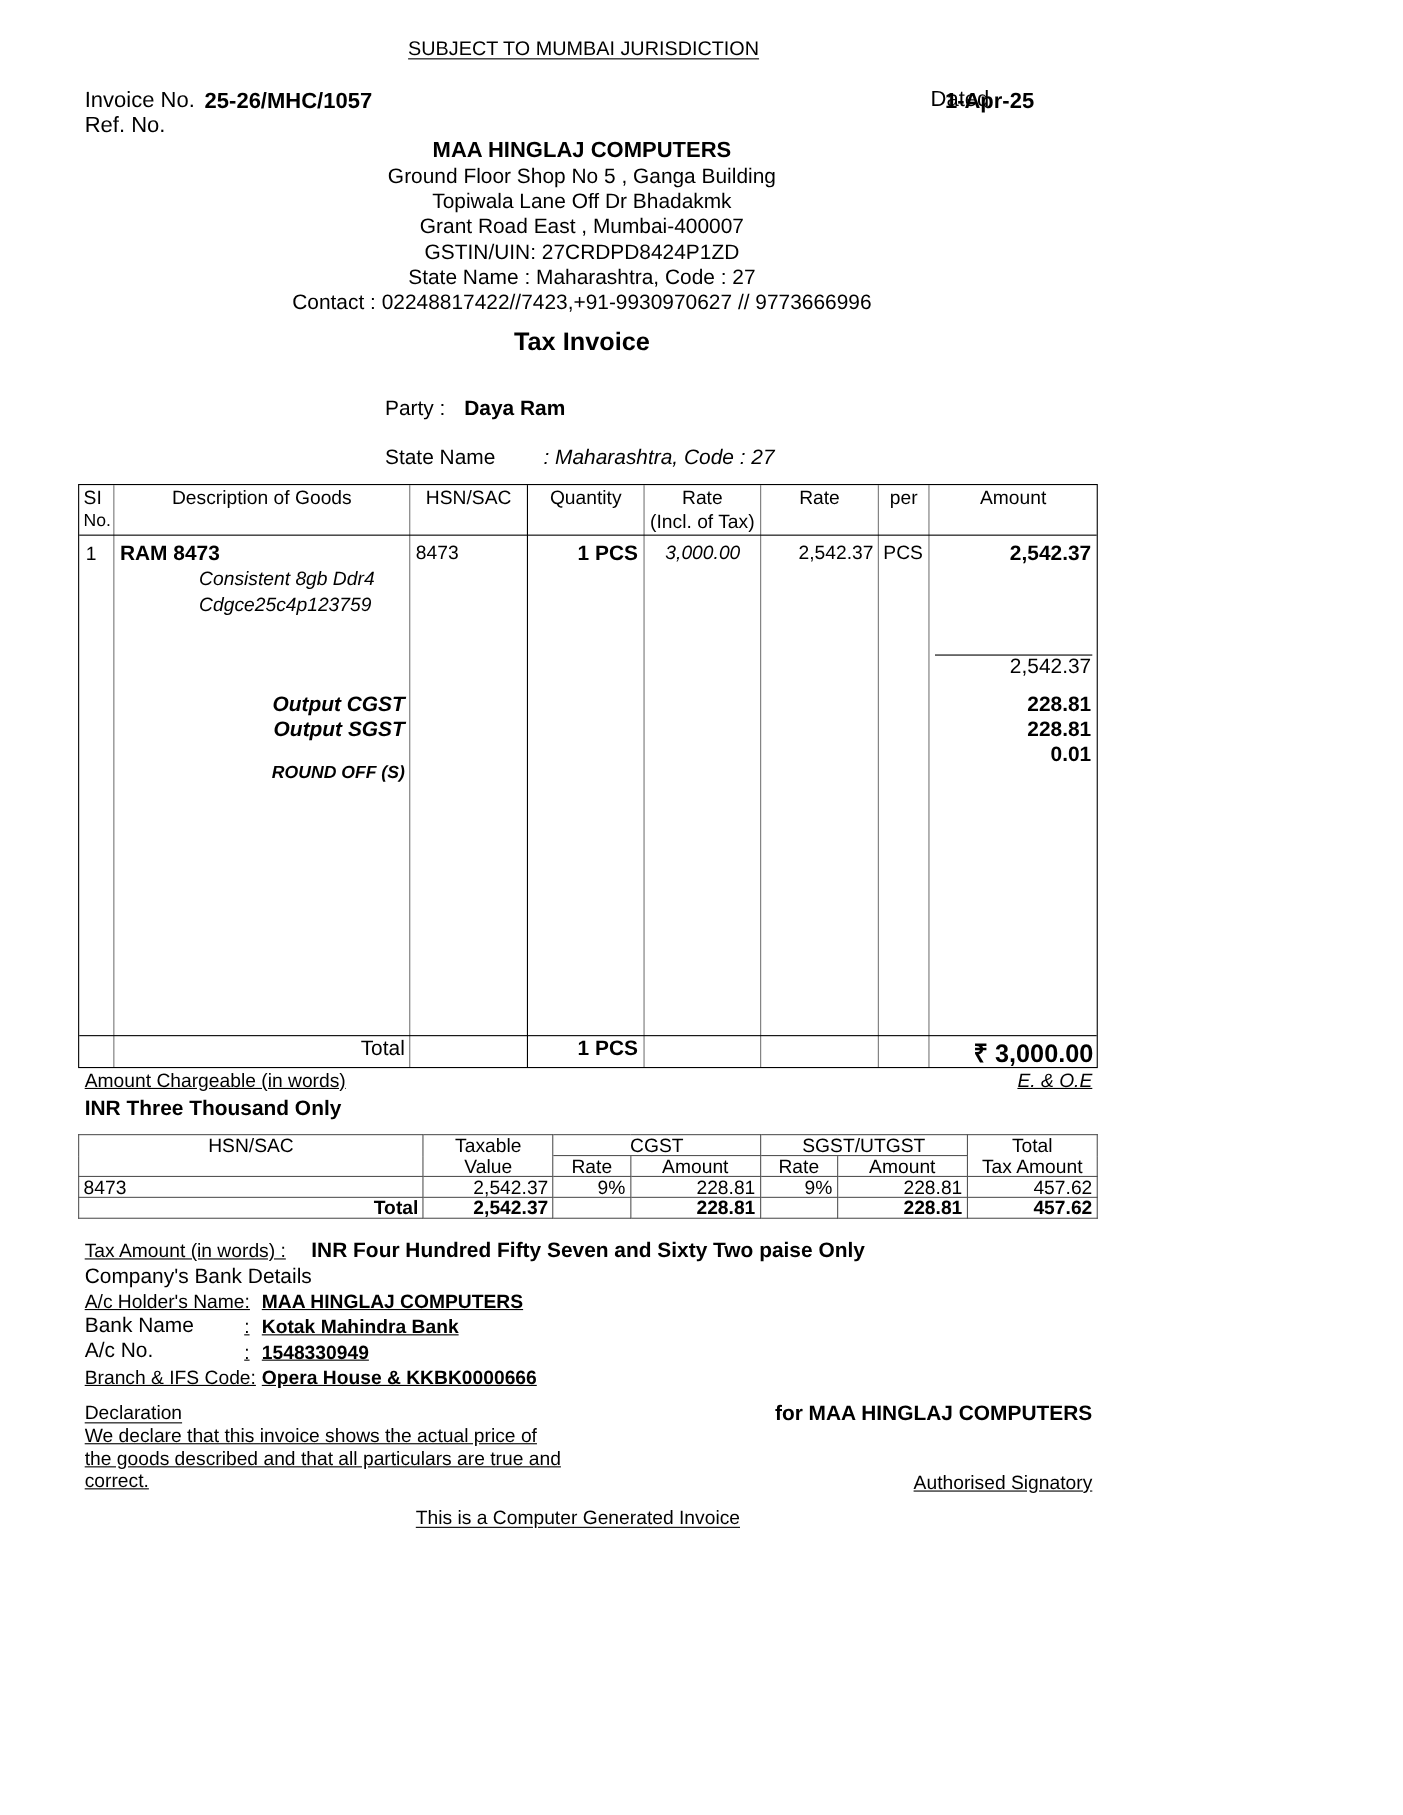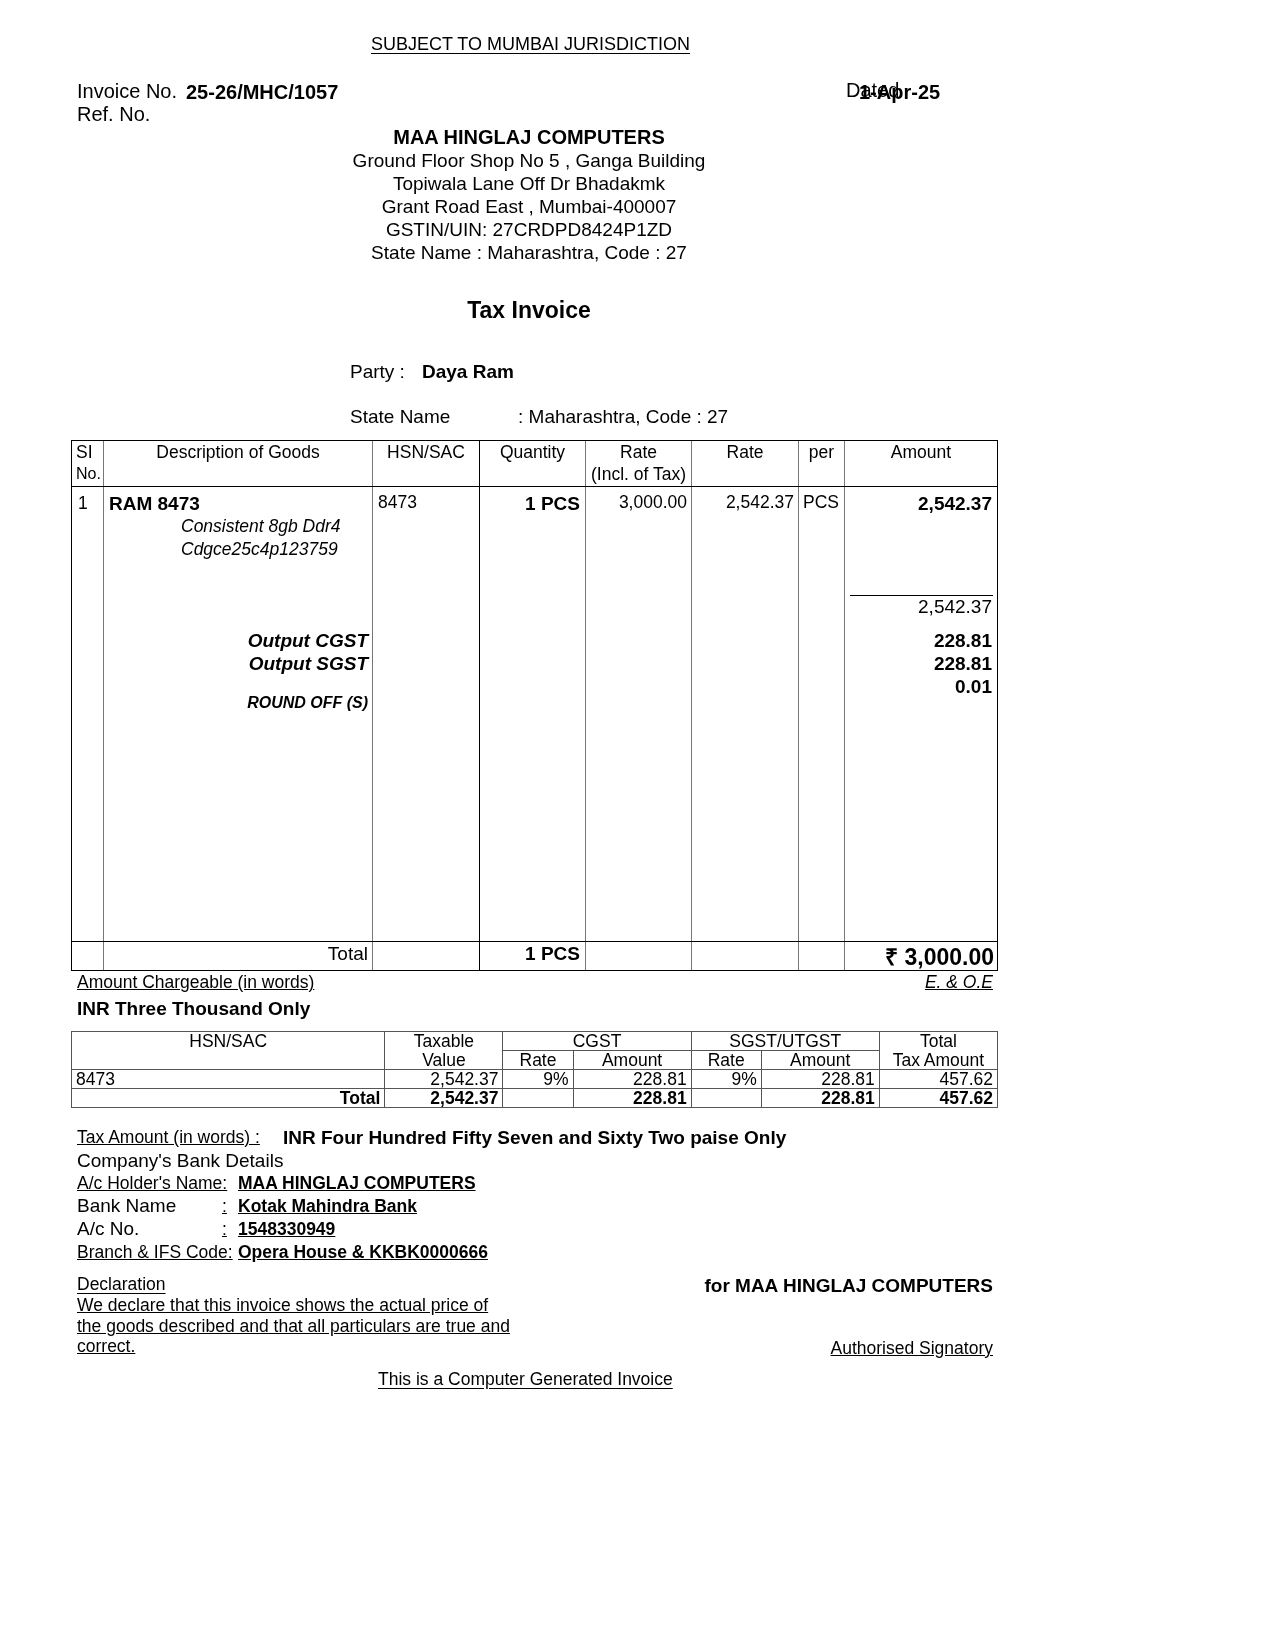--- a/index.html
+++ b/index.html
@@ -37,28 +37,29 @@
 <div class="abs f20" style="left:846px; top:79px;">Dated</div>
 <div class="abs f20 b" style="left:859px; top:81px;">1-Apr-25</div>
 
 <div class="abs c" style="left:200px; width:658px; top:126px; line-height:23px; white-space:normal;">
   <div class="b f20">MAA HINGLAJ COMPUTERS</div>
   <div class="f19">Ground Floor Shop No 5 , Ganga Building</div>
   <div class="f19">Topiwala Lane Off Dr Bhadakmk</div>
   <div class="f19">Grant Road East , Mumbai-400007</div>
   <div class="f19">GSTIN/UIN: 27CRDPD8424P1ZD</div>
   <div class="f19">State Name :  Maharashtra, Code : 27</div>
+  <div class="f19">Contact : 02248817422//7423,+91-9930970627 // 9773666996</div>
 </div>
 
 <div class="abs b c" style="left:400px; width:258px; top:297px; font-size:23px;">Tax Invoice</div>
 
 <div class="abs f19" style="left:350px; top:361px;">Party :</div>
 <div class="abs f19 b" style="left:422px; top:361px;">Daya Ram</div>
 <div class="abs f19" style="left:350px; top:406px;">State Name</div>
-<div class="abs f19" style="left:518px; top:406px;">:  Maharashtra, Code : 27</div>
+<div class="abs f19" style="left:494px; top:406px;font-style:italic;">:  Maharashtra, Code : 27</div>
 
 <div class="grid">
   <div class="vline" style="left:31px;"></div>
   <div class="vline" style="left:300px;"></div>
   <div class="vline" style="left:407px; border-left-color:#000;"></div>
   <div class="vline" style="left:513px;"></div>
   <div class="vline" style="left:619px;"></div>
   <div class="vline" style="left:726px;"></div>
   <div class="vline" style="left:772px;"></div>
   <div class="hline" style="top:45px;"></div>
@@ -78,21 +79,21 @@
   <div class="cell c" style="left:620px; width:106px; top:0;">Rate</div>
   <div class="cell c" style="left:727px; width:45px; top:0;">per</div>
   <div class="cell c" style="left:773px; width:152px; top:0;">Amount</div>
 
   <div class="cell" style="left:6px; top:51px;">1</div>
   <div class="cell b" style="left:37px; top:52px; font-size:19px;">RAM 8473</div>
   <div class="cell i" style="left:109px; top:74px;">Consistent 8gb Ddr4</div>
   <div class="cell i" style="left:109px; top:97px;">Cdgce25c4p123759</div>
   <div class="cell" style="left:306px; top:50px;">8473</div>
   <div class="cell b r" style="left:408px; width:100px; top:52px; font-size:19px;">1 PCS</div>
-  <div class="cell r" style="left:514px; width:101px; top:50px;">3,000.00</div>
+  <div class="cell r" style="left:500px; width:101px; top:50px;font-style:italic;">3,000.00</div>
   <div class="cell r" style="left:620px; width:102px; top:50px;">2,542.37</div>
   <div class="cell" style="left:731px; top:50px;">PCS</div>
   <div class="cell b r" style="left:773px; width:147px; top:52px; font-size:19px;">2,542.37</div>
 
   <div style="position:absolute; left:778px; width:143px; top:154px; border-top:1px solid #000;"></div>
   <div class="cell r" style="left:773px; width:147px; top:155px; font-size:19px;">2,542.37</div>
 
   <div class="cell b i r" style="left:32px; width:264px; top:188px; font-size:19px; line-height:23px;">Output CGST</div>
   <div class="cell b i r" style="left:32px; width:264px; top:211px; font-size:19px; line-height:23px;">Output SGST</div>
   <div class="cell b i r" style="left:32px; width:264px; top:250px; font-size:16px; line-height:23px;">ROUND OFF (S)</div>

